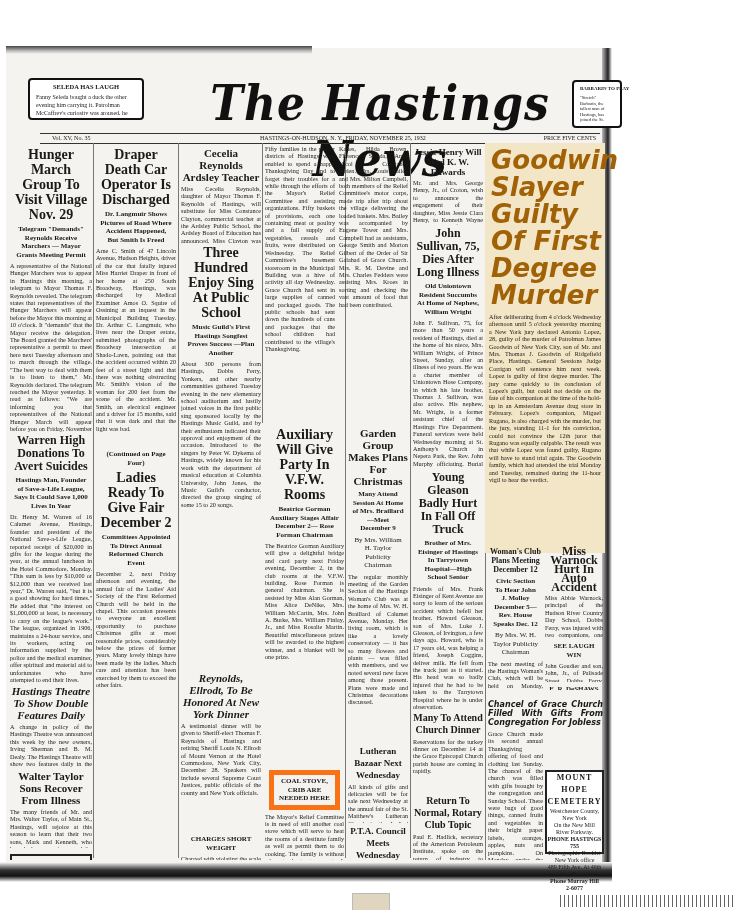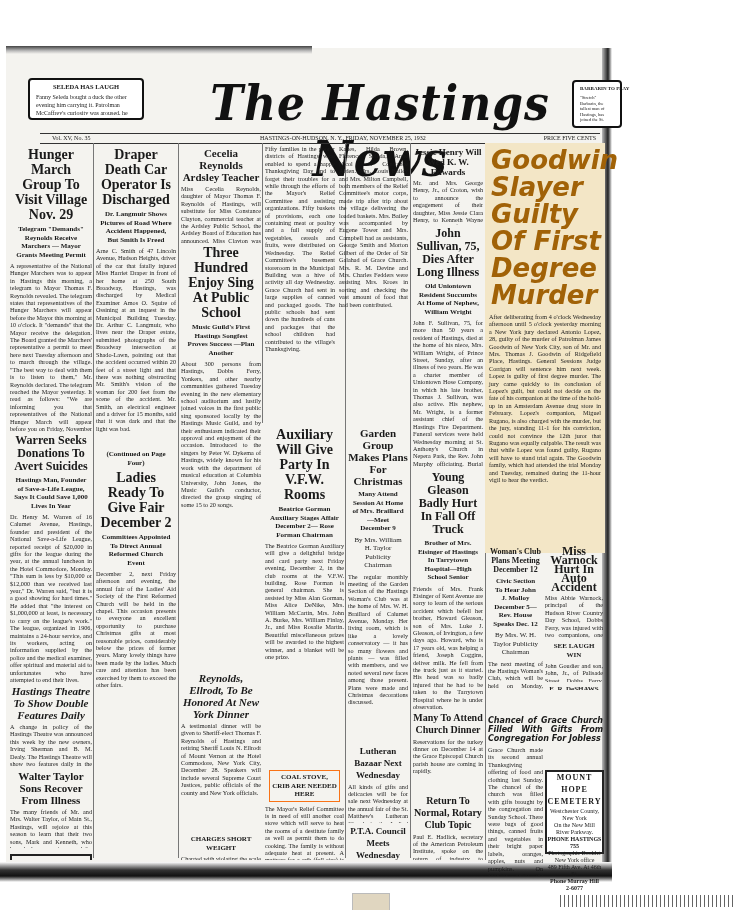--- a/index.html
+++ b/index.html
@@ -59,21 +59,21 @@
 <div class="vrule" style="left:178px"></div>
 <div class="vrule" style="left:262px;top:143px;height:280px"></div>
 <div class="vrule" style="left:345px"></div>
 <div class="vrule" style="left:410px"></div>
 <div class="vrule" style="left:485px;top:540px;height:320px"></div>
 
 <div class="col" style="left:10px;top:145px;width:82px;height:715px;">
   <div class="h3">Hunger March Group To Visit Village Nov. 29</div>
   <div class="deck">Telegram "Demands" Reynolds Receive Marchers — Mayor Grants Meeting Permit</div>
   <div class="body" style="height:170px;overflow:hidden">A representative of the National Hunger Marchers was to appear in Hastings this morning, a telegram to Mayor Thomas F. Reynolds revealed. The telegram states that representatives of the Hunger Marchers will appear before the Mayor this morning at 10 o'clock. It "demands" that the Mayor receive the delegation. The Board granted the Marchers' representative a permit to meet here next Tuesday afternoon and to march through the village. "The best way to deal with them is to listen to them," Mr. Reynolds declared. The telegram reached the Mayor yesterday. It read as follows: "We are informing you that representatives of the National Hunger March will appear before you on Friday, November 25, at 10 a.m. We demand that you receive the delegation." The message was signed by the Hunger March committee, Louis Merrick, representative. She was the only one to appear.</div>
-  <div class="h4" style="font-size:12px;line-height:13px">Warren Seeks Donations To Avert Suicides</div>
+  <div class="h4" style="font-size:12px;line-height:13px">Warren High Donations To Avert Suicides</div>
   <div class="deck">Hastings Man, Founder of Save-a-Life League, Says It Could Save 1,000 Lives In Year</div>
   <div class="body" style="height:170px;overflow:hidden">Dr. Henry M. Warren of 16 Calumet Avenue, Hastings, founder and president of the National Save-a-Life League, reported receipt of $20,000 in gifts for the league during the year, at the annual luncheon in the Hotel Commodore, Monday. "This sum is less by $10,000 or $12,000 than we received last year," Dr. Warren said, "but it is a good showing for hard times." He added that "the interest on $1,000,000 at least, is necessary to carry on the league's work." The league, organized in 1906, maintains a 24-hour service, and its workers, acting on information supplied by the police and the medical examiner, offer spiritual and material aid to unfortunates who have attempted to end their lives.</div>
   <div class="h4 it">Hastings Theatre To Show Double Features Daily</div>
   <div class="body" style="height:45px;overflow:hidden">A change in policy of the Hastings Theatre was announced this week by the new owners, Irving Sherman and B. M. Dealy. The Hastings Theatre will show two features daily in the future. All pictures will come directly from Broadway, so that patrons will see first-run pictures every day.</div>
   <div class="h4">Walter Taylor Sons Recover From Illness</div>
   <div class="body" style="height:40px;overflow:hidden">The many friends of Mr. and Mrs. Walter Taylor, of Main St., Hastings, will rejoice at this season to learn that their two sons, Mark and Kenneth, who have had pneumonia, passed the crisis on Saturday and are now out of danger.</div>
   <div style="border:2px solid #222;padding:2px;margin-top:6px;font-weight:bold;text-align:center">Daily and Sunday newspapers delivered in time for breakfast. Phone Hastings 671-883. Hastings Newspaper Delivery.</div>
 </div>
 
 <div class="col" style="left:96px;top:145px;width:80px;height:715px;">
@@ -102,21 +102,21 @@
   <div style="display:flex;gap:4px">
     <div class="body" style="width:70px;height:240px;overflow:hidden">Fifty families in the poorer districts of Hastings were enabled to spend a happy Thanksgiving Day and to forget their troubles for a while through the efforts of the Mayor's Relief Committee and assisting organizations. Fifty baskets of provisions, each one containing meat or poultry and a full supply of vegetables, cereals and fruits, were distributed on Wednesday. The Relief Committee's basement storeroom in the Municipal Building was a hive of activity all day Wednesday. Grace Church had sent in large supplies of canned and packaged goods. The public schools had sent down the hundreds of cans and packages that the school children had contributed to the village's Thanksgiving.</div>
     <div class="body" style="width:69px;height:240px;overflow:hidden">Kanes, Hilda Brown, Florence Seleda, Anne Nicol and Constance Arden. Mrs. Louis Bailey and Mrs. Milton Campbell, both members of the Relief Committee's motor corps, made trip after trip about the village delivering the loaded baskets. Mrs. Bailey was accompanied by Eugene Tower and Mrs. Campbell had as assistants, George Smith and Morton Gilbert of the Order of Sir Galahad of Grace Church. Mrs. R. M. Devine and Mrs. Charles Fedders were assisting Mrs. Kroes in sorting and checking the vast amount of food that had been contributed.</div>
   </div>
 </div>
 
 <div class="col" style="left:265px;top:425px;width:79px;height:435px;">
   <div class="h3">Auxiliary Will Give Party In V.F.W. Rooms</div>
   <div class="deck">Beatrice Gorman Auxiliary Stages Affair December 2— Rose Forman Chairman</div>
   <div class="body" style="height:225px;overflow:hidden">The Beatrice Gorman Auxiliary will give a delightful bridge and card party next Friday evening, December 2, in the club rooms at the V.F.W. building. Rose Forman is general chairman. She is assisted by Miss Alan Gorman, Miss Alice DeNike, Mrs. William McCartin, Mrs. John A. Burke, Mrs. William Finlay, Jr., and Miss Rosalie Martin. Beautiful miscellaneous prizes will be awarded to the highest winner, and a blanket will be one prize.</div>
-  <div class="deck" style="border:1px solid #f97316;padding:2px">COAL STOVE, CRIB ARE NEEDED HERE</div>
+  <div class="deck" style="border:5px solid #f97316;padding:2px">COAL STOVE, CRIB ARE NEEDED HERE</div>
   <div class="body" style="height:60px;overflow:hidden">The Mayor's Relief Committee is in need of still another coal stove which will serve to heat the rooms of a destitute family as well as permit them to do cooking. The family is without adequate heat at present. A mattress for a crib (full size) is needed for another family where the children are crowded into small quarters.</div>
 
 </div>
 
 <div class="col" style="left:348px;top:425px;width:60px;height:435px;">
   <div class="h4">Garden Group Makes Plans For Christmas</div>
   <div class="deck">Many Attend Session At Home of Mrs. Braillard—Meet December 9</div>
   <div class="deck" style="font-weight:normal">By Mrs. William H. Taylor Publicity Chairman</div>
   <div class="body" style="height:170px;overflow:hidden">The regular monthly meeting of the Garden Section of the Hastings Woman's Club was at the home of Mrs. W. H. Braillard of Calumet Avenue, Monday. Her living room, which is like a lovely conservatory — it has so many flowers and plants — was filled with members, and we noted several new faces among those present. Plans were made and Christmas decorations discussed.</div>
   <div class="h4" style="font-size:9px">Lutheran Bazaar Next Wednesday</div>
@@ -156,21 +156,21 @@
 </div>
 <div class="col" style="left:545px;top:545px;width:58px;height:145px;">
   <div class="h4" style="font-size:12px;line-height:9px">Miss Warnock Hurt In Auto Accident</div>
   <div class="body" style="height:45px;overflow:hidden">Miss Abbie Warnock, principal of the Hudson River Country Day School, Dobbs Ferry, was injured with two companions, one of them her sister, in an automobile accident on Broadway, Dobbs Ferry, on Wednesday.</div>
   <div class="deck">SEE LAUGH WIN</div>
   <div class="body" style="height:20px;overflow:hidden">John Goudier and son, John, Jr., of Palisade Street, Dobbs Ferry, saw Yale defeat Harvard at New Haven last Saturday.</div>
   <div class="deck">E. R. DeSHAWS RETURN</div>
   <div class="body" style="height:20px;overflow:hidden">E. R. DeShaw, of Hastings, who has been away on business in northern New York is home with his family for the Thanksgiving holiday.</div>
 </div>
 
-<div class="col" style="left:488px;top:716px;width:115px;height:160px;">
+<div class="col" style="left:488px;top:700px;width:115px;height:160px;">
   <div class="it" style="font-weight:bold;font-size:8px;line-height:9px;font-family:'DejaVu Sans',sans-serif">Chancel of Grace Church Filled With Gifts From Congregation For Jobless</div>
   <div class="body" style="width:55px;height:140px;overflow:hidden;margin-top:3px">Grace Church made its second annual Thanksgiving offering of food and clothing last Sunday. The chancel of the church was filled with gifts brought by the congregation and Sunday School. There were bags of good things, canned fruits and vegetables in their bright paper labels, oranges, apples, nuts and pumpkins. On Monday, under the direction of Bishop Owen, the offering was presented to the Mayor's Relief Committee for distribution among local needy families.</div>
 </div>
 
 <div class="ad" style="left:545px;top:770px;width:55px;height:80px;">
   <div class="big" style="font-size:8px">MOUNT HOPE CEMETERY</div>
   <div>Westchester County, New York</div>
   <div>On the New Mill River Parkway.</div>
   <div style="font-weight:bold">PHONE HASTINGS 755</div>
   <div>Photographic Booklet</div>

